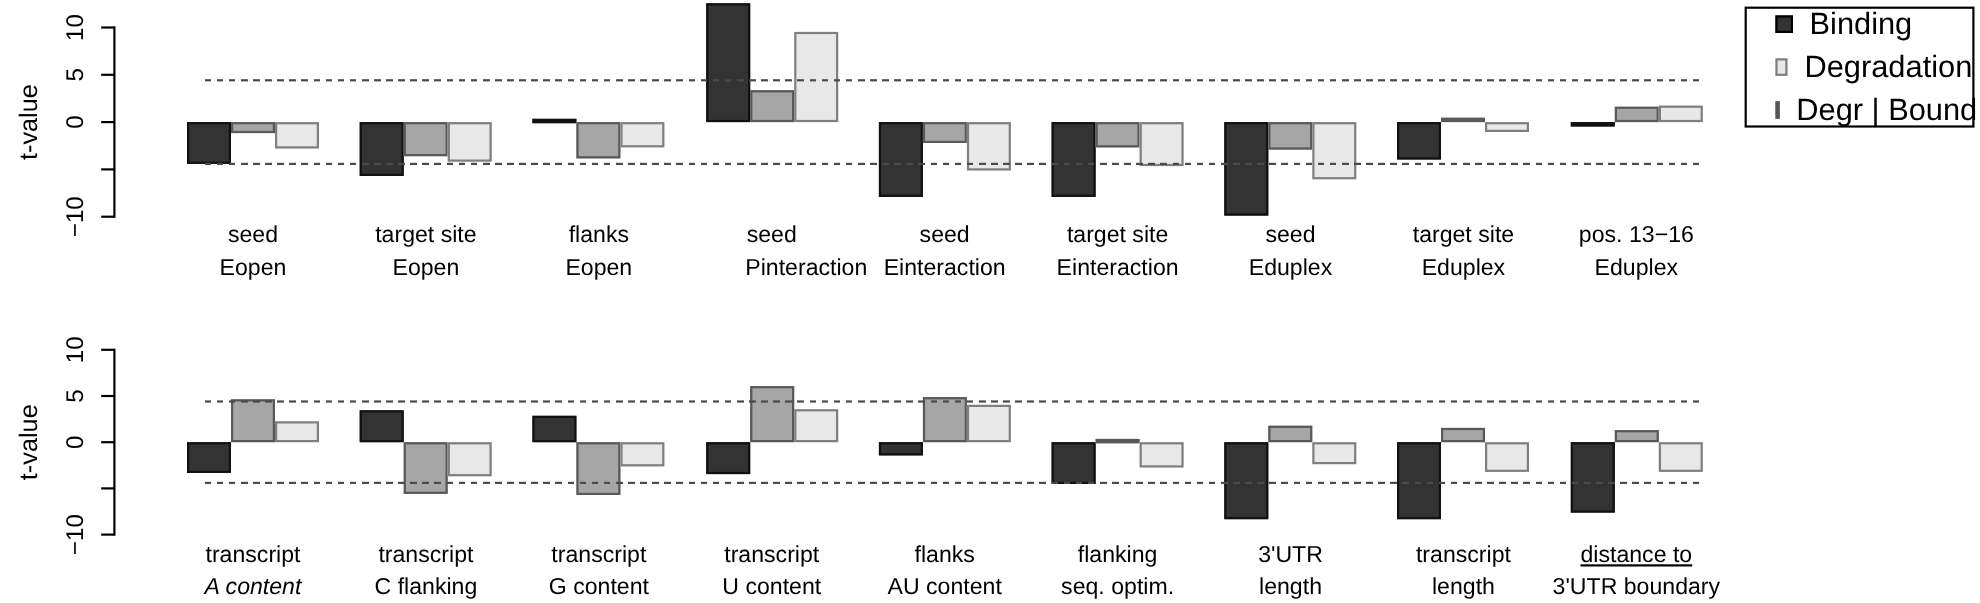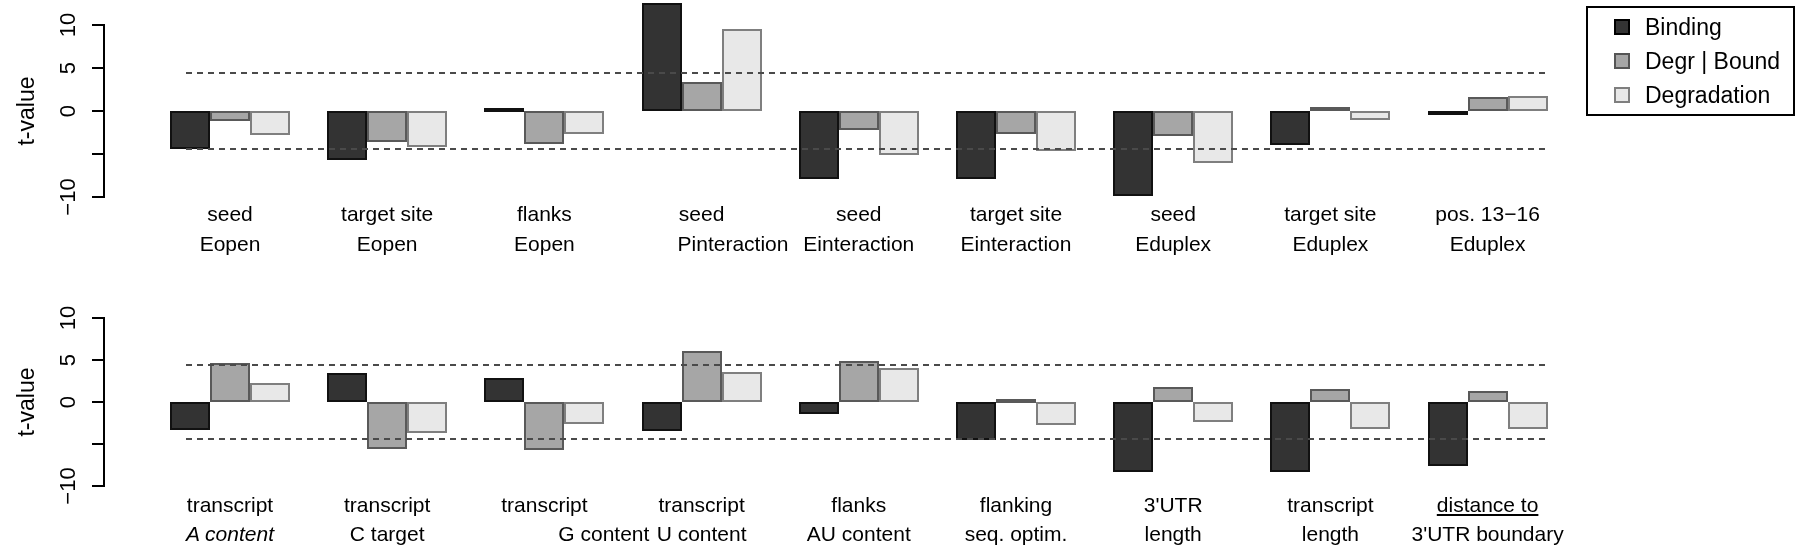--- a/index.html
+++ b/index.html
@@ -52,21 +52,21 @@
     box-sizing:border-box;
     background:#fff;
     display:flex;
     flex-direction:column;
     justify-content:center;
     gap:7px;
     padding-left:26px;
   }
   .legend-item{display:flex;align-items:center;gap:15px;}
   .swatch{width:16px;height:16px;box-sizing:border-box;border:2px solid #444;display:inline-block;}
-  .legend-label{font-size:23px;white-space:nowrap;}
+  .legend-label{font-size:28px;white-space:nowrap;}
 </style>
 </head>
 <body>
 
 <div class="figure">
 
   <div id="panel-top">
       <div class="axis-line" style="left: 103px; top: 24px; height: 174px;"></div>
       <div class="tick" style="left: 92px; top: 24px;"></div>
       <div class="tick-label" style="left: 68px; top: 25px;">10</div>
@@ -163,45 +163,45 @@
       <div class="bar" style="left: 878.8px; width: 40px; top: 368.4px; height: 33.6px; background: rgb(232, 232, 232); border-color: rgb(127, 127, 127);"></div>
       <div class="bar" style="left: 1036px; width: 40px; top: 402px; height: 22.68px; background: rgb(232, 232, 232); border-color: rgb(127, 127, 127);"></div>
       <div class="bar" style="left: 1193.2px; width: 40px; top: 402px; height: 20.16px; background: rgb(232, 232, 232); border-color: rgb(127, 127, 127);"></div>
       <div class="bar" style="left: 1350.4px; width: 40px; top: 402px; height: 26.88px; background: rgb(232, 232, 232); border-color: rgb(127, 127, 127);"></div>
       <div class="bar" style="left: 1507.6px; width: 40px; top: 402px; height: 26.88px; background: rgb(232, 232, 232); border-color: rgb(127, 127, 127);"></div>
       <div class="dash" style="left: 186px; width: 1362px; top: 364.04px;"></div>
       <div class="dash" style="left: 186px; width: 1362px; top: 437.96px;"></div>
       <div class="cat" style="left: 125px; top: 494px;">transcript</div>
       <div class="cat" style="left: 125px; top: 523px; font-style: italic;">A content</div>
       <div class="cat" style="left: 282.2px; top: 494px;">transcript</div>
-      <div class="cat" style="left: 282.2px; top: 523px;">C target</div>
+      <div class="cat" style="left: 282.2px; top: 523px;">C flanking</div>
       <div class="cat" style="left: 439.4px; top: 494px;">transcript</div>
-      <div class="cat" style="left: 439.4px; top: 523px; text-align: right;">G content</div>
+      <div class="cat" style="left: 439.4px; top: 523px;">G content</div>
       <div class="cat" style="left: 596.6px; top: 494px;">transcript</div>
       <div class="cat" style="left: 596.6px; top: 523px;">U content</div>
       <div class="cat" style="left: 753.8px; top: 494px;">flanks</div>
       <div class="cat" style="left: 753.8px; top: 523px;">AU content</div>
       <div class="cat" style="left: 911px; top: 494px;">flanking</div>
       <div class="cat" style="left: 911px; top: 523px;">seq. optim.</div>
       <div class="cat" style="left: 1068.2px; top: 494px;">3'UTR</div>
       <div class="cat" style="left: 1068.2px; top: 523px;">length</div>
       <div class="cat" style="left: 1225.4px; top: 494px;">transcript</div>
       <div class="cat" style="left: 1225.4px; top: 523px;">length</div>
       <div class="cat" style="left: 1382.6px; top: 494px; text-decoration: underline;">distance to</div>
       <div class="cat" style="left: 1382.6px; top: 523px;">3'UTR boundary</div>
     </div>
 
   <div class="legend">
     <div class="legend-item">
       <span class="swatch" style="background: rgb(51, 51, 51); border-color: rgb(0, 0, 0);"></span>
       <span class="legend-label">Binding</span>
     </div>
     <div class="legend-item">
+      <span class="swatch" style="background: rgb(232, 232, 232); border-color: rgb(127, 127, 127);"></span>
+      <span class="legend-label">Degradation</span>
+    </div>
+    <div class="legend-item">
       <span class="swatch" style="background: rgb(166, 166, 166); border-color: rgb(85, 85, 85);"></span>
       <span class="legend-label">Degr | Bound</span>
     </div>
-    <div class="legend-item">
-      <span class="swatch" style="background: rgb(232, 232, 232); border-color: rgb(127, 127, 127);"></span>
-      <span class="legend-label">Degradation</span>
-    </div>
   </div>
 
 </div>
 
 </body></html>

